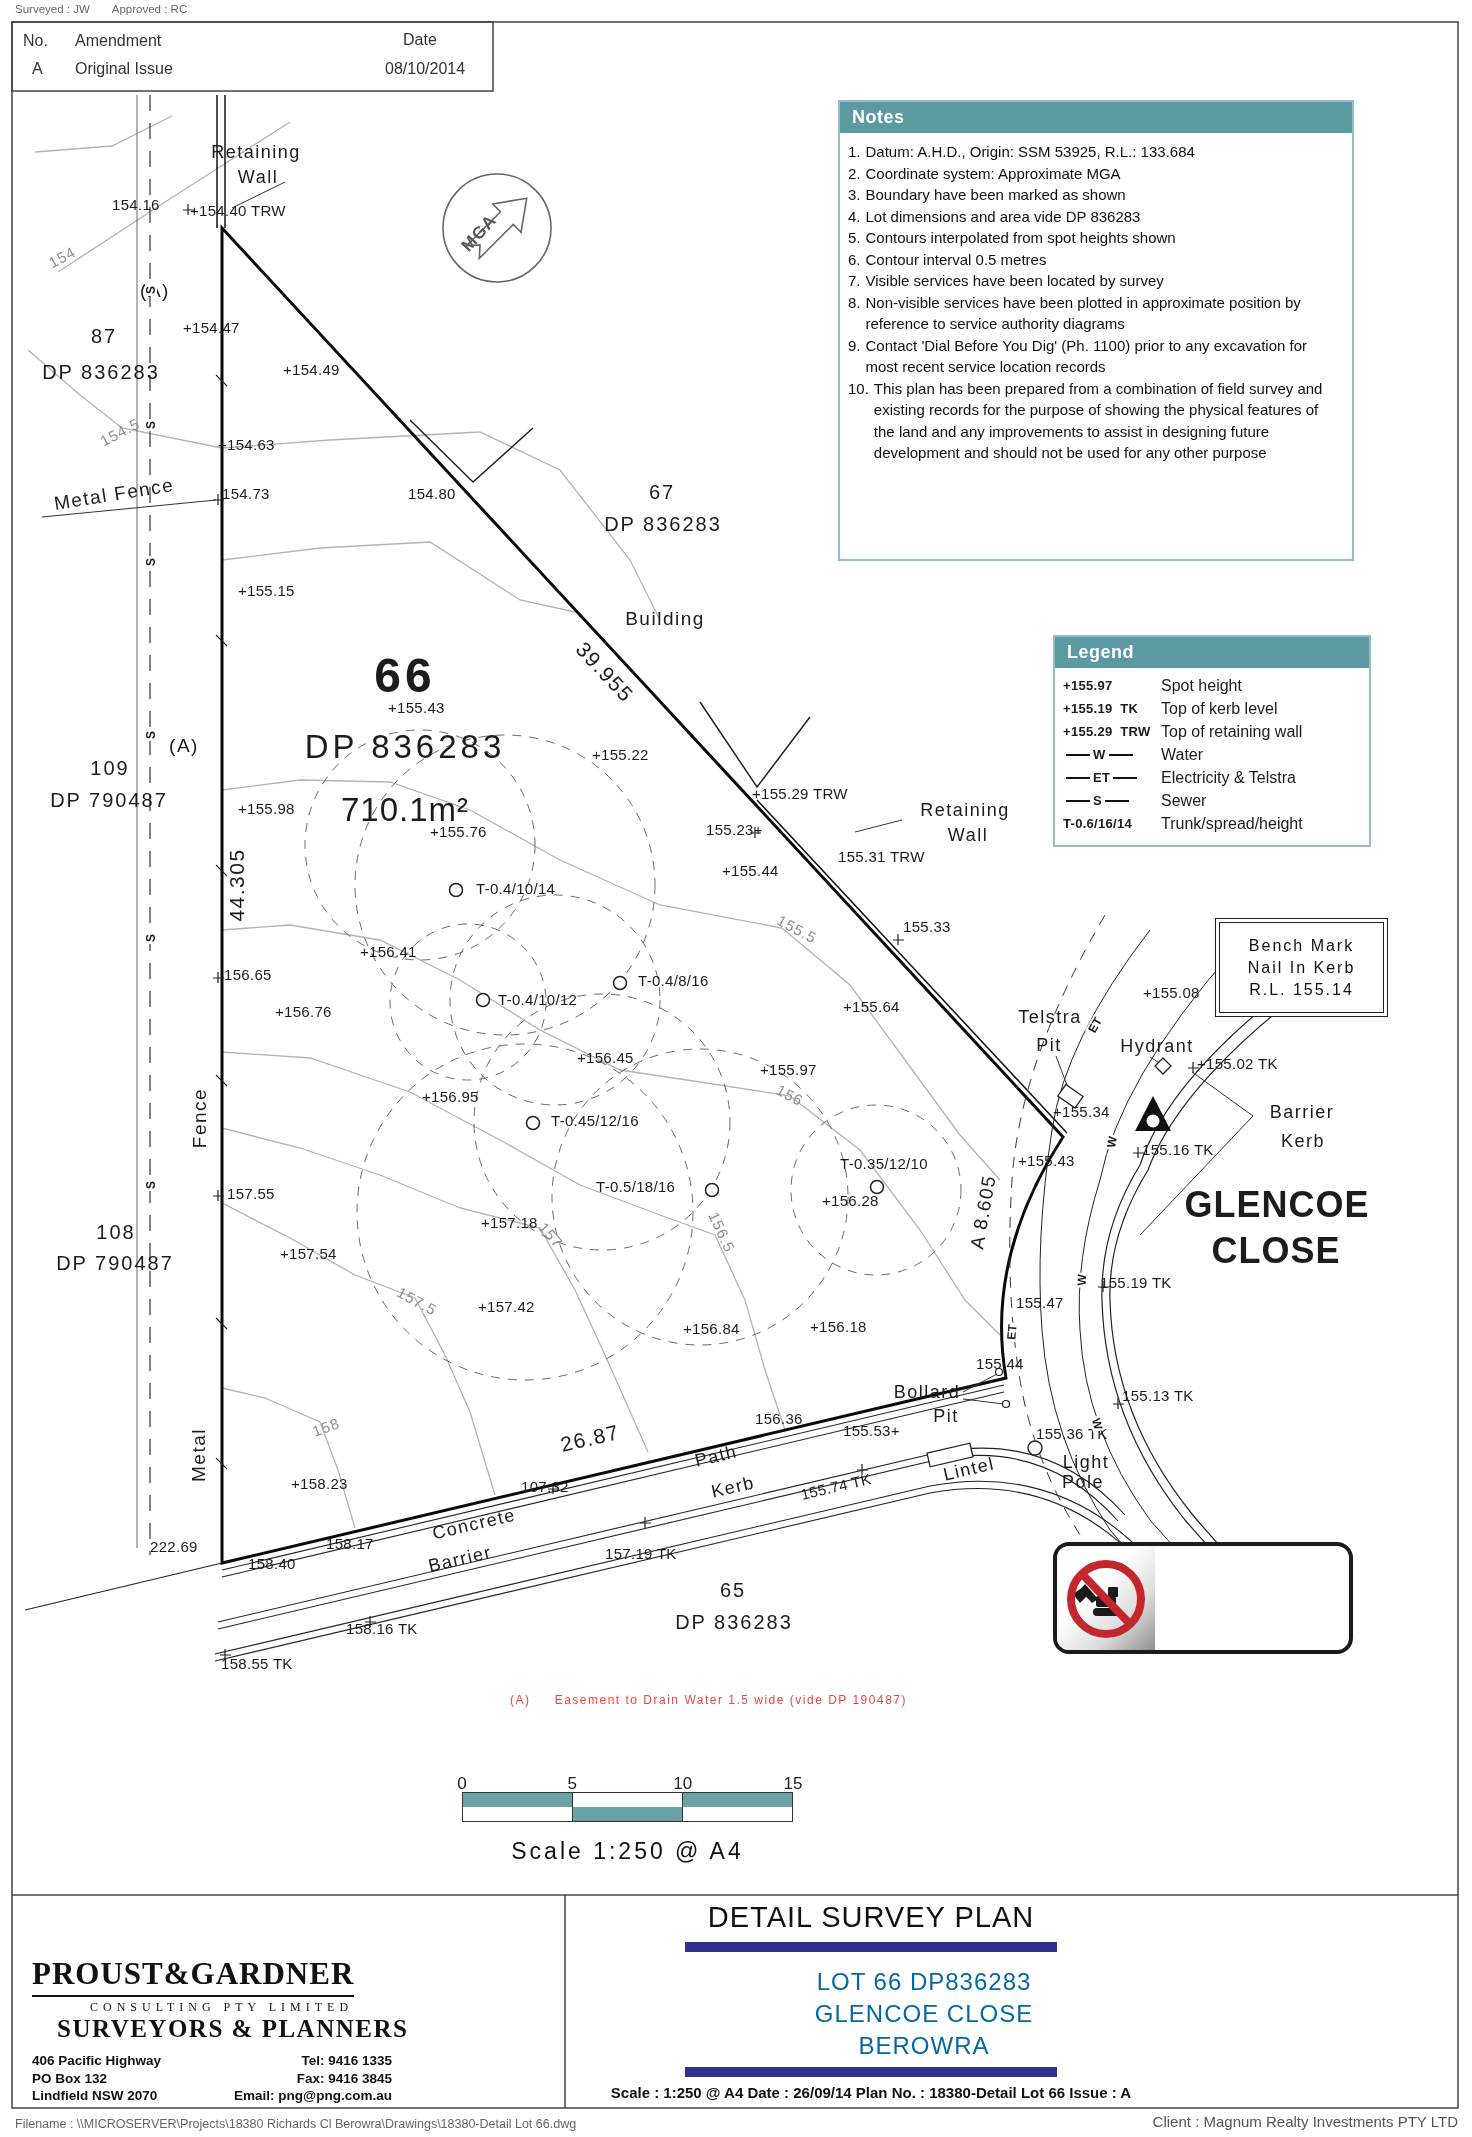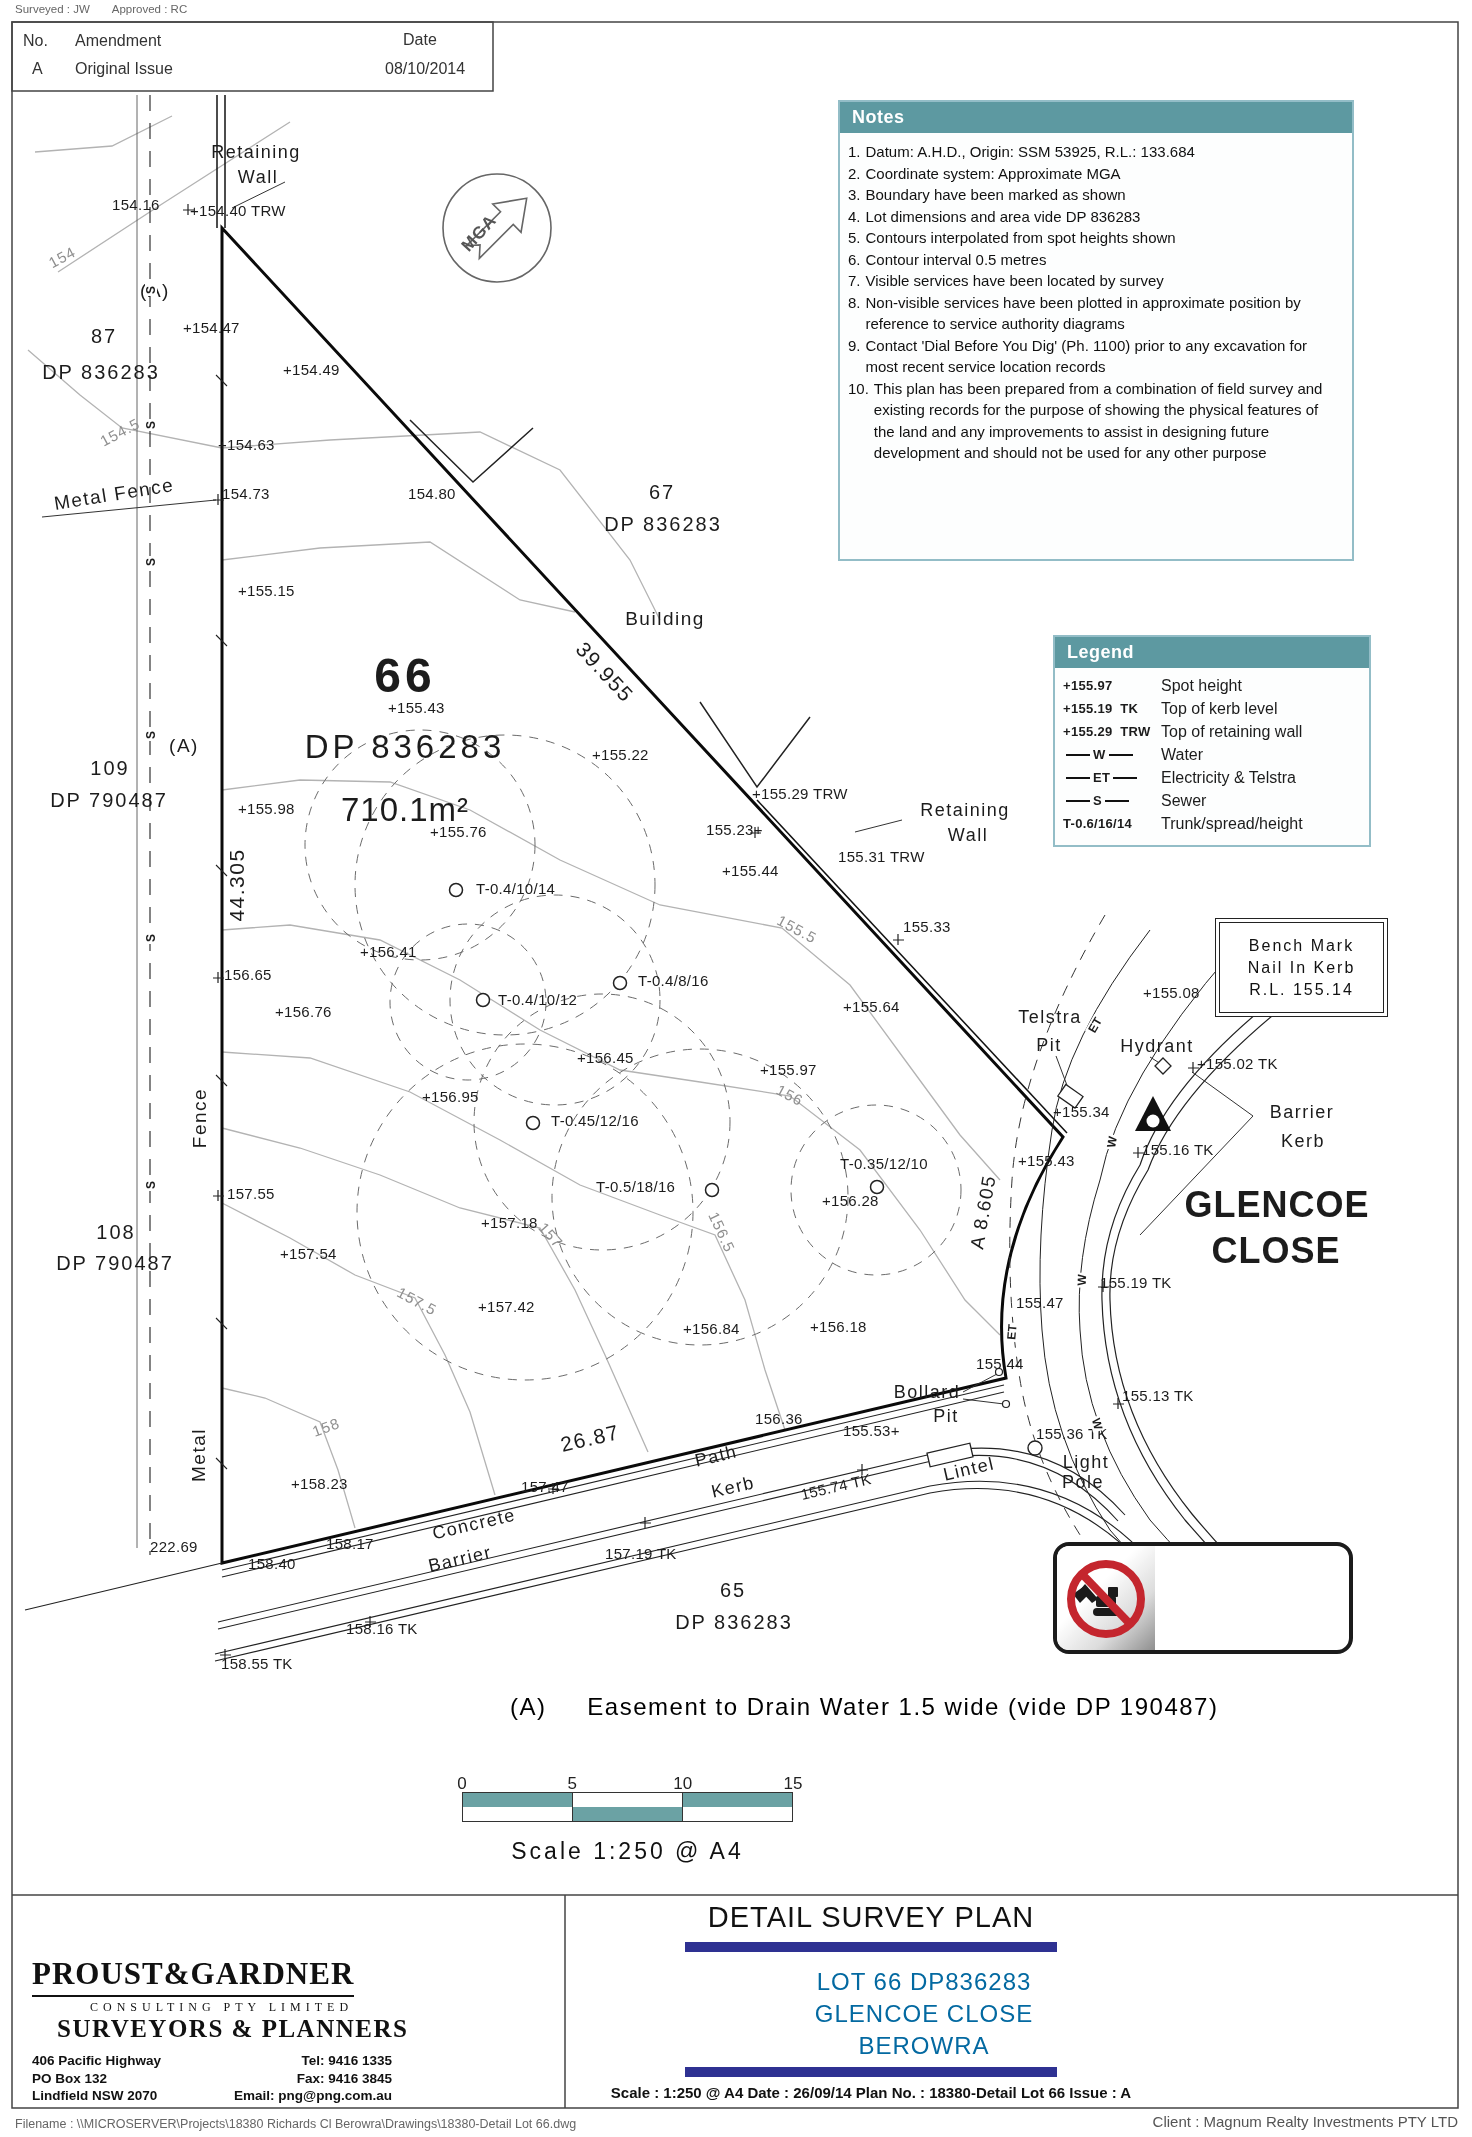--- a/index.html
+++ b/index.html
@@ -38,21 +38,21 @@
   .legend .bd{padding:6px 8px;}
   .lrow{display:flex;align-items:center;height:23px;}
   .lsym{flex:0 0 98px;font-size:13px;font-weight:700;letter-spacing:.3px;white-space:pre;display:flex;align-items:center;}
   .ldesc{font-size:16px;}
   .lln{display:inline-block;width:24px;border-top:2px solid #111;margin:0 3px;}
   
   .bm{left:1215px;top:918px;width:173px;height:99px;border:1.5px solid #222;background:#fff;padding:3px;box-sizing:border-box;}
   .bm .in{border:1.5px solid #222;width:100%;height:100%;box-sizing:border-box;display:flex;flex-direction:column;justify-content:center;text-align:center;}
   .bm .in div{font-size:16px;letter-spacing:2px;line-height:22px;color:#111;}
   
-  .easement{left:510px;top:1693px;font-size:24px;letter-spacing:1.5px;white-space:pre;color:#000000;}
+  .easement{left:510px;top:1693px;font-size:12px;letter-spacing:1.5px;white-space:pre;color:#ef4444;}
   
   .sbwrap{left:462px;top:1774px;width:331px;}
   .sbticks{position:relative;height:18px;font-size:17px;color:#222;}
   .sbticks span{position:absolute;transform:translateX(-50%);}
   .sbar{border:1.5px solid #333;height:30px;box-sizing:border-box;}
   .sbrow{display:flex;height:50%;}
   .sbrow div{flex:1;border-right:1px solid #333;}
   .sbrow div:last-child{border-right:none;}
   .c-t{background:#6ba2a4;}
   .c-w{background:#fff;}
@@ -231,21 +231,21 @@
     <div class="pl spot" style="left: 683px; top: 1321px;">+156.84</div>
     <div class="pl spot" style="left: 478px; top: 1299px;">+157.42</div>
     <div class="pl spot" style="left: 227px; top: 1186px;">157.55</div>
     <div class="pl spot" style="left: 481px; top: 1215px;">+157.18</div>
     <div class="pl spot" style="left: 280px; top: 1246px;">+157.54</div>
     <div class="pl spot" style="left: 755px; top: 1411px;">156.36</div>
     <div class="pl spot" style="left: 843px; top: 1423px;">155.53+</div>
     <div class="pl spot" style="left: 976px; top: 1356px;">155.44</div>
     <div class="pl spot" style="left: 1122px; top: 1388px;">155.13 TK</div>
     <div class="pl spot" style="left: 1036px; top: 1426px;">155.36 TK</div>
-    <div class="pl spot" style="left: 521px; top: 1479px;">157.47</div>
+    <div class="pl spot" style="left: 521px; top: 1479px;">107.32</div>
     <div class="pl spot" style="left: 605px; top: 1546px;">157.19 TK</div>
     <div class="pl spot" style="left: 800px; top: 1479px; transform: rotate(-13deg);">155.74 TK</div>
     <div class="pl spot" style="left: 291px; top: 1476px;">+158.23</div>
     <div class="pl spot" style="left: 150px; top: 1539px;">222.69</div>
     <div class="pl spot" style="left: 248px; top: 1556px;">158.40</div>
     <div class="pl spot" style="left: 326px; top: 1536px;">158.17</div>
     <div class="pl spot" style="left: 346px; top: 1621px;">158.16 TK</div>
     <div class="pl spot" style="left: 221px; top: 1656px;">158.55 TK</div>
     <div class="pl tree" style="left: 476px; top: 881px;">T-0.4/10/14</div>
     <div class="pl tree" style="left: 498px; top: 992px;">T-0.4/10/12</div>

